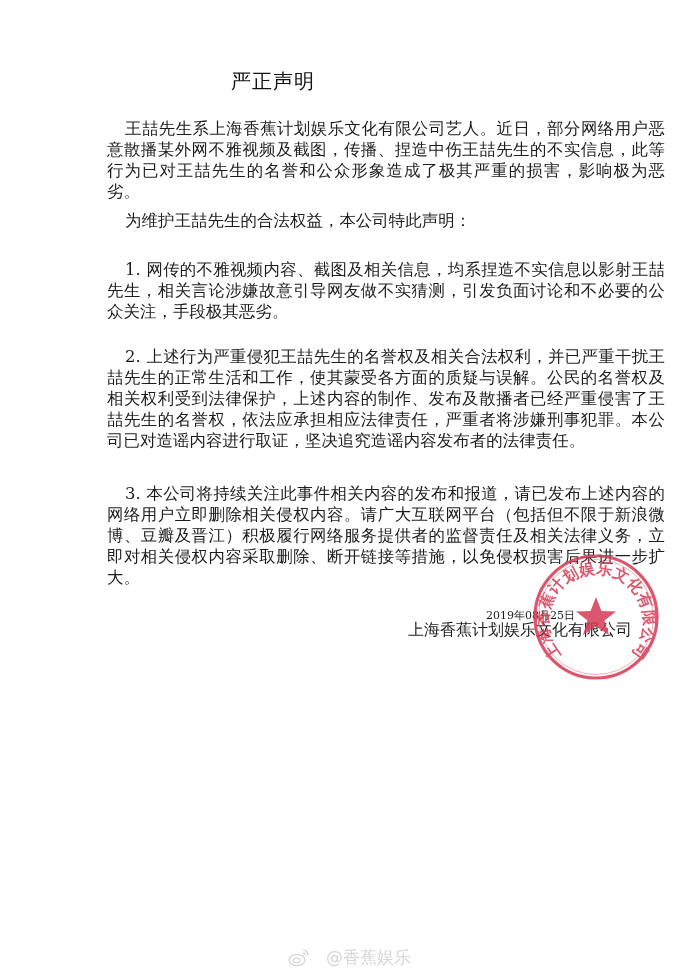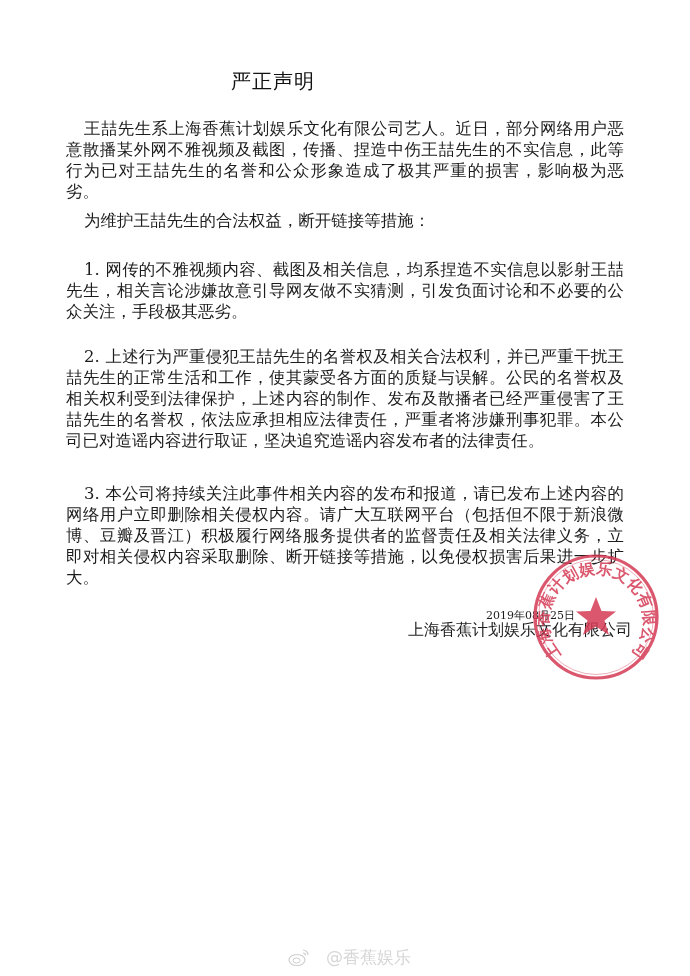--- a/index.html
+++ b/index.html
@@ -9,21 +9,21 @@
   }
   .title {
     position:absolute; left:0; width:546px; top:68px; text-align:center;
     font-size:20px; letter-spacing:1px; color:#111;
   }
   .para {
     position:absolute; left:66px; width:558px;
     font-size:16.4px; line-height:21px; text-align:justify;
     letter-spacing:0.1px; color:#1c1c1c;
   }
-  .para.indent { text-indent:18px; }
+  .para.indent { text-indent:18px;margin-left:41px; }
   #p1 { top:118px; }
   #p2 { top:210px; }
   #p3 { top:259px; }
   #p4 { top:346px; }
   #p5 { top:483px; }
   .sign {
     position:absolute; font-size:16px; color:#1c1c1c; z-index:1;
   }
   #company { left:408px; top:620px; }
   #date { left:462px; top:608px; font-size:11px;margin-left:24px; }
@@ -37,21 +37,21 @@
     color:#d6d6d6; font-family:"DejaVu Sans","Liberation Sans",sans-serif; font-size:17px;
   }
   .watermark svg { display:block; }
 </style>
 </head>
 <body>
 
 <div class="title">严正声明</div>
 
 <div class="para indent" id="p1">王喆先生系上海香蕉计划娱乐文化有限公司艺人。近日，部分网络用户恶意散播某外网不雅视频及截图，传播、捏造中伤王喆先生的不实信息，此等行为已对王喆先生的名誉和公众形象造成了极其严重的损害，影响极为恶劣。</div>
-<div class="para indent" id="p2">为维护王喆先生的合法权益，断开链接等措施：</div>
+<div class="para indent" id="p2">为维护王喆先生的合法权益，本公司特此声明：</div>
 <div class="para indent" id="p3">1. 网传的不雅视频内容、截图及相关信息，均系捏造不实信息以影射王喆先生，相关言论涉嫌故意引导网友做不实猜测，引发负面讨论和不必要的公众关注，手段极其恶劣。</div>
 <div class="para indent" id="p4">2. 上述行为严重侵犯王喆先生的名誉权及相关合法权利，并已严重干扰王喆先生的正常生活和工作，使其蒙受各方面的质疑与误解。公民的名誉权及相关权利受到法律保护，上述内容的制作、发布及散播者已经严重侵害了王喆先生的名誉权，依法应承担相应法律责任，严重者将涉嫌刑事犯罪。本公司已对造谣内容进行取证，坚决追究造谣内容发布者的法律责任。</div>
 <div class="para indent" id="p5">3. 本公司将持续关注此事件相关内容的发布和报道，请已发布上述内容的网络用户立即删除相关侵权内容。请广大互联网平台（包括但不限于新浪微博、豆瓣及晋江）积极履行网络服务提供者的监督责任及相关法律义务，立即对相关侵权内容采取删除、断开链接等措施，以免侵权损害后果进一步扩大。</div>
 
 <div class="sign" id="company">上海香蕉计划娱乐文化有限公司</div>
 <div class="sign" id="date">2019年08月25日</div>
 
 <div class="stamp">
   <svg width="128" height="128" viewBox="0 0 128 128">
     <defs>

